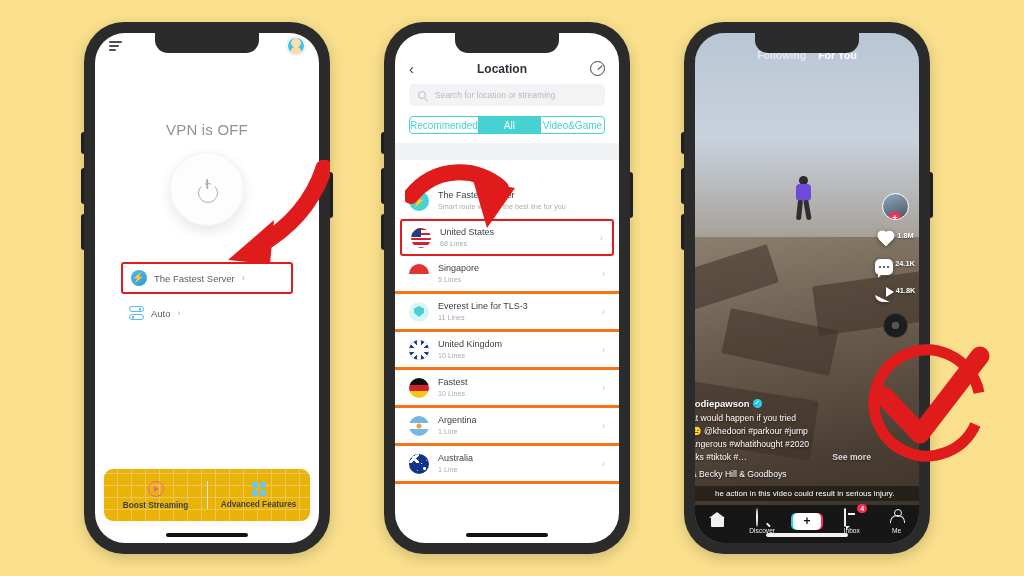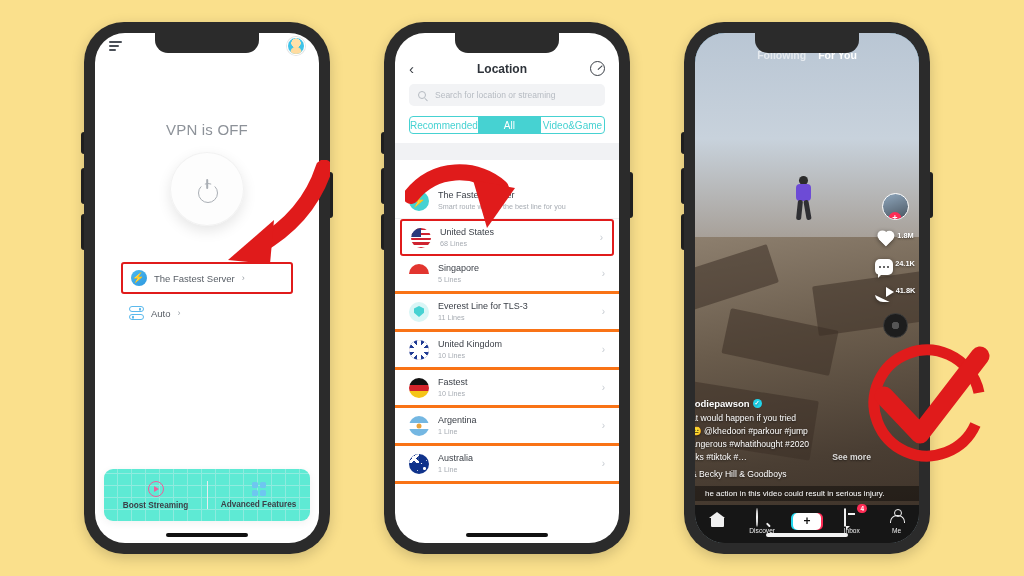--- a/index.html
+++ b/index.html
@@ -103,21 +103,21 @@
   .chev-sm{ font-size:9px; color:#9aa0a7; }
   .auto-icon{ width:15px; height:14px; display:flex; flex-direction:column; gap:2px; }
   .auto-icon i{ display:block; height:6px; border:1.2px solid #5bb9ec; border-radius:3px; position:relative;}
   .auto-icon i::after{content:"";position:absolute;width:2.6px;height:2.6px;border-radius:50%;
     background:#5bb9ec;top:50%;transform:translateY(-50%);}
   .auto-icon i:nth-child(1)::after{right:1.6px}
   .auto-icon i:nth-child(2)::after{left:1.6px}
 
   .bottom-cards {
     position:absolute; left:9px; right:9px; bottom:22px; height:52px;
-    background:#5eead4; border-radius:9px; display:flex;
+    background:#eab308; border-radius:9px; display:flex;
     box-shadow:0 2px 8px rgba(0,0,0,.06); overflow:hidden;
   }
   .bottom-cards::before{
     content:""; position:absolute; inset:0; opacity:.35;
     background:
       repeating-linear-gradient(90deg, transparent 0 13px, #e9edf1 13px 14px),
       repeating-linear-gradient(0deg, transparent 0 11px, #eef1f4 11px 12px);
   }
   .bcard { flex:1; position:relative; display:flex; flex-direction:column;
     align-items:center; justify-content:center; gap:4px; z-index:2; }
@@ -260,21 +260,21 @@
   .tt-caption{ position:absolute; left:-4px; right:48px; bottom:64px; z-index:22; }
   .tt-user{ font-size:9.5px; color:#fff; font-weight:700; display:flex; align-items:center; gap:3px;
     text-shadow:0 1px 2px rgba(0,0,0,.6); }
   .verif{ width:9px;height:9px;border-radius:50%;background:#20d5ec;color:#fff;
     font-size:6px;line-height:9px;text-align:center;font-weight:700; }
   .tt-desc{ margin-top:3px; font-size:8.6px; line-height:13px; color:#fff;
     text-shadow:0 1px 2px rgba(0,0,0,.6); position:relative; }
   .see-more{ color:rgba(255,255,255,.82); font-weight:600; margin-left:4px; }
   .tt-music{ margin-top:5px; font-size:8.6px; color:#fff; text-shadow:0 1px 2px rgba(0,0,0,.6); }
   .tt-warn{ position:absolute; left:0; right:0; bottom:42px; z-index:22;
-    background:rgba(0,0,0,.42); padding:3px 10px; font-size:8px; color:#fff; }
+    background:rgba(0,0,0,.42); padding:3px 20px; font-size:8px; color:#fff; }
 
   .tt-nav{ position:absolute; left:0; right:0; bottom:0; height:38px; background:#161616;
     display:flex; align-items:center; justify-content:space-around; z-index:28; padding-bottom:5px; }
   .tt-nav-item{ display:flex; flex-direction:column; align-items:center; gap:2.5px; width:38px; }
   .tt-nav-label{ font-size:6.6px; color:#f0f0f0; }
   .nav-ic{ width:15px; height:15px; position:relative; }
   .ic-home::before{ content:""; position:absolute; left:1px; top:4px; width:13px; height:10px;
     background:#f0f0f0; border-radius:1px; }
   .ic-home::after{ content:""; position:absolute; left:-0.5px; top:-0.5px;
     border-left:8px solid transparent; border-right:8px solid transparent; border-bottom:6px solid #f0f0f0; }

